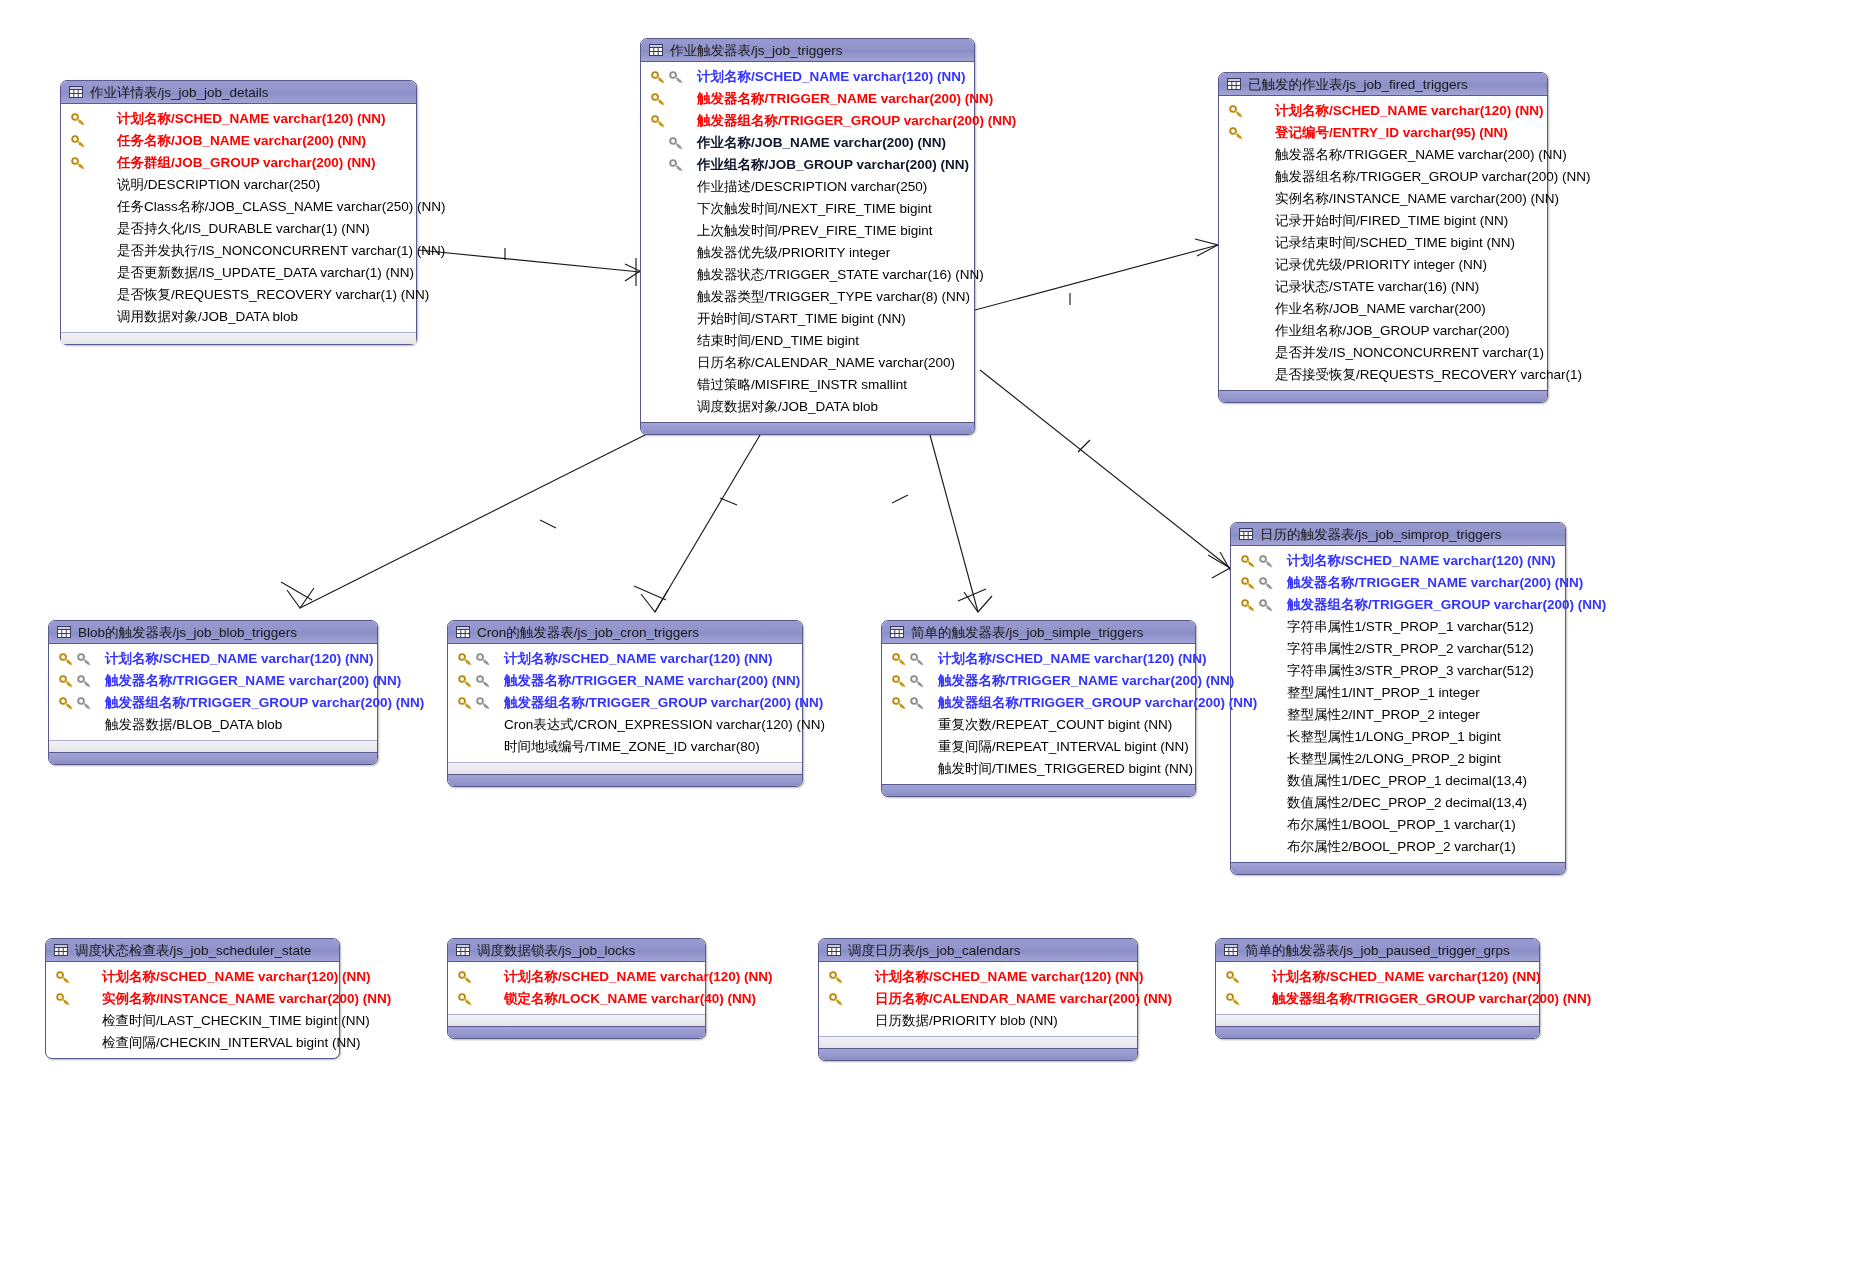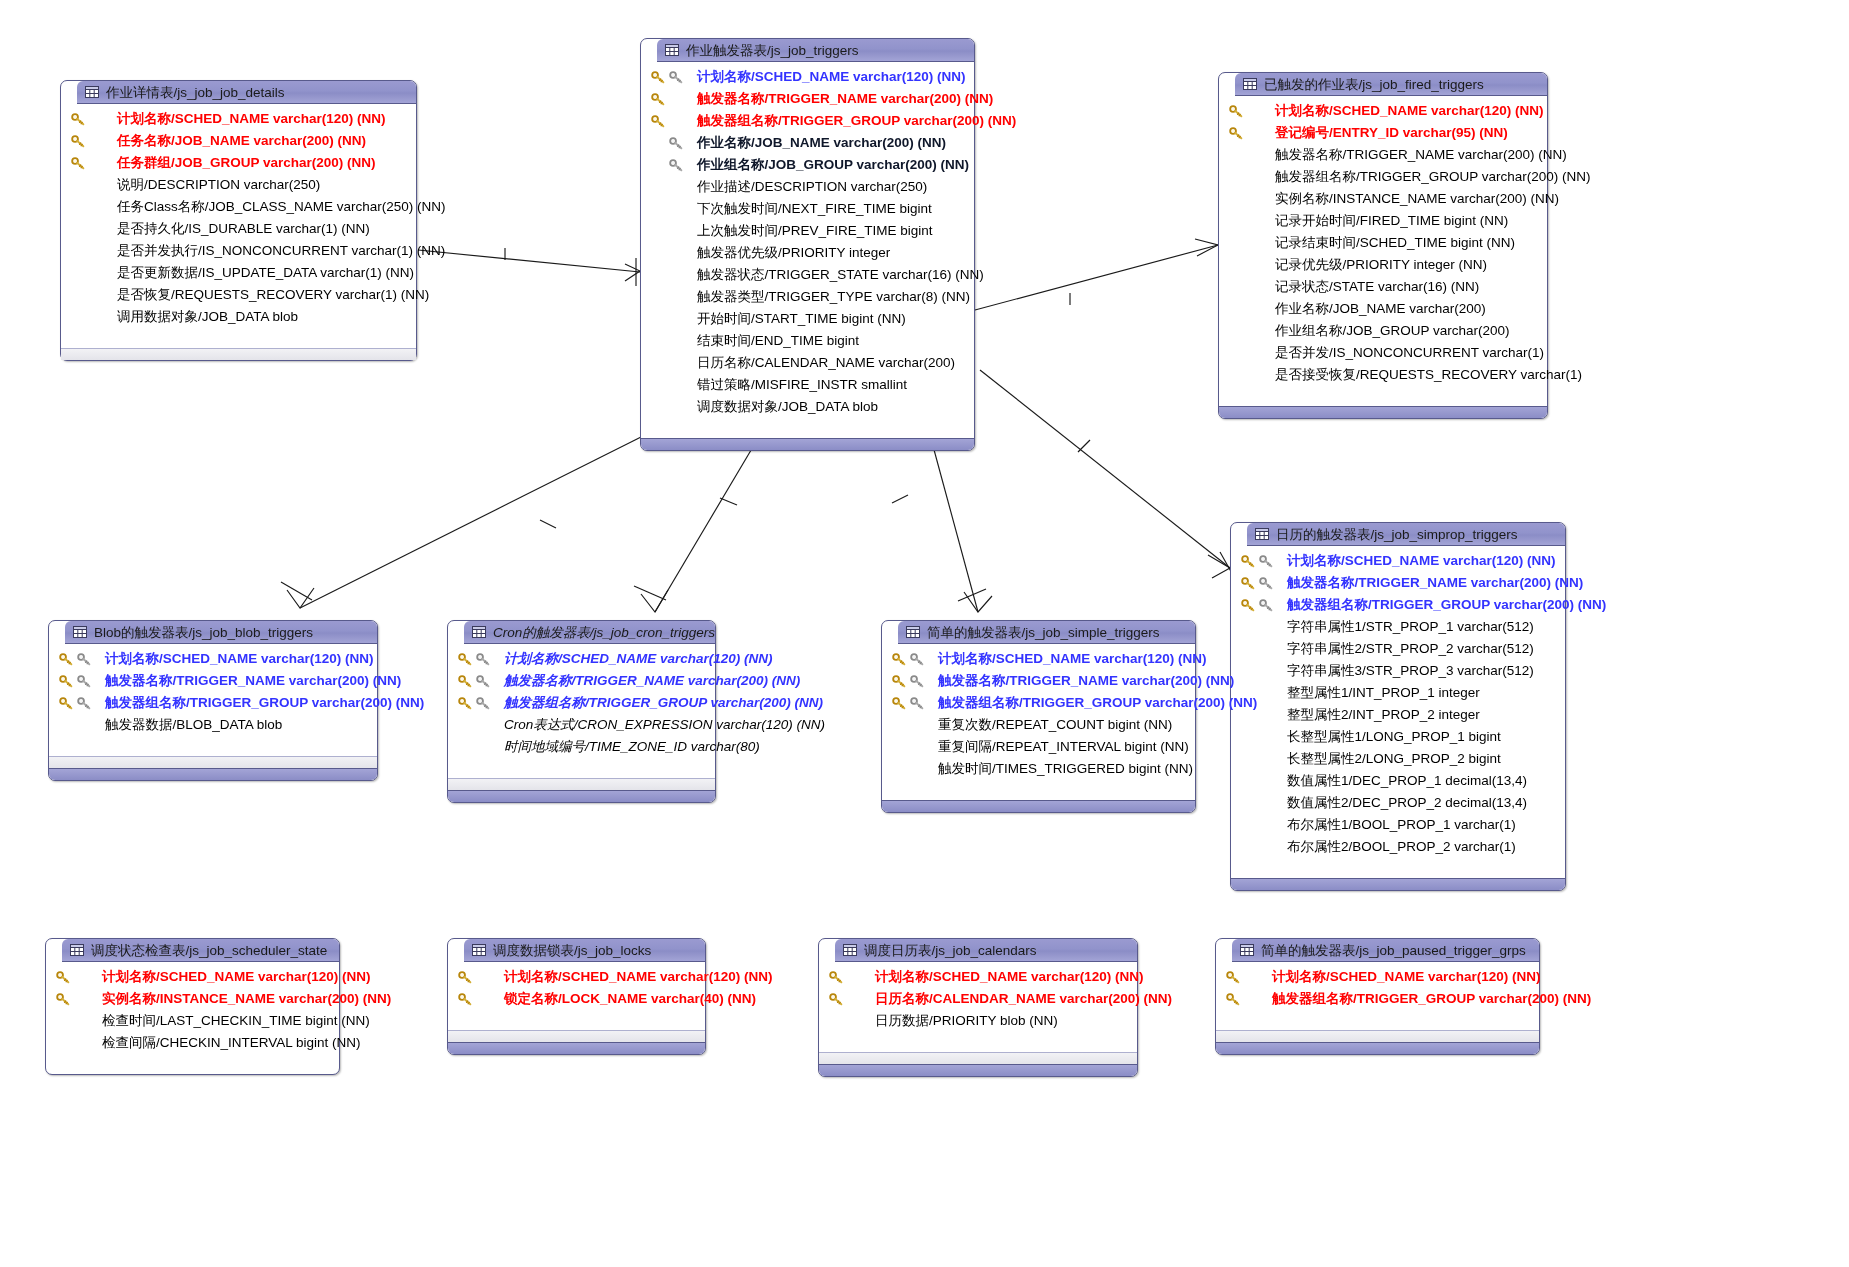--- a/index.html
+++ b/index.html
@@ -5,24 +5,24 @@
   html,body{margin:0;padding:0;background:#ffffff;}
   body{font-family:"Liberation Sans","DejaVu Sans",sans-serif;}
   #canvas{position:relative;width:1849px;height:1267px;overflow:hidden;background:#fff;}
   svg.links{position:absolute;left:0;top:0;width:1849px;height:1267px;pointer-events:none;}
 
   .entity{position:absolute;background:#ffffff;border:1px solid #585a8c;
     border-radius:7px;box-shadow:1px 1px 2px rgba(0,0,0,.28);box-sizing:border-box;}
   .entity .hdr{display:flex;align-items:center;gap:7px;
     background:linear-gradient(to bottom,#9a9ad0 0%,#9193cb 45%,#8b8dc6 55%,#a3a4d6 100%);
     border-bottom:1px solid #585a8c;border-radius:6px 6px 0 0;
-    padding:4px 9px 4px 8px;height:23px;box-sizing:border-box;margin-left:16px;}
+    padding:4px 9px 4px 8px;height:23px;box-sizing:border-box;}
   .entity .hdr .ttl{font-size:13.5px;color:#1a1a1a;white-space:nowrap;line-height:15px;}
   .tblicon{width:14px;height:12px;flex:none;display:block;}
-  .rows{padding:4px 0 20px 0;}
+  .rows{padding:4px 0 4px 0;}
   .row{display:flex;align-items:center;height:22px;padding:0 8px 0 8px;white-space:nowrap;}
   .keys{width:46px;flex:none;display:flex;align-items:center;gap:3px;padding-left:2px;}
   .keyslot{width:15px;height:13px;display:inline-block;}
   .lbl{font-size:13.5px;line-height:16px;}
   .c-pk{color:#ff0000;font-weight:bold;}
   .c-fk{color:#0f172a;font-weight:bold;}
   .c-pkfk{color:#3333ff;font-weight:bold;}
   .c-plain{color:#000000;}
   .footer{height:11px;background:linear-gradient(to bottom,#f2f2f5,#e4e4ea);
     border-top:1px solid #aeb0cf;}
@@ -672,21 +672,21 @@
         <div class="row">
           <span class="keys">
             <span class="keyslot"></span>
           </span>
           <span class="lbl c-plain">触发器数据/BLOB_DATA blob</span>
         </div>
       </div>
       <div class="footer"></div>
       <div class="footer2"></div>
     </div>
-    <div class="entity" style="left: 447px; top: 620px; width: 269px; font-style: italic;">
+    <div class="entity" style="left: 447px; top: 620px; width: 356px;">
       <div class="hdr">
         <svg class="tblicon" viewBox="0 0 14 12">
           <rect x="0.5" y="0.5" width="13" height="11" fill="#ffffff" stroke="#3a3a5c"></rect>
           <rect x="0.5" y="0.5" width="13" height="3" fill="#c9cbe8" stroke="#3a3a5c"></rect>
           <line x1="4.8" y1="3.5" x2="4.8" y2="11.5" stroke="#3a3a5c"></line>
           <line x1="9.2" y1="3.5" x2="9.2" y2="11.5" stroke="#3a3a5c"></line>
           <line x1="0.5" y1="7.5" x2="13.5" y2="7.5" stroke="#3a3a5c"></line>
         </svg>
         <span class="ttl">Cron的触发器表/js_job_cron_triggers</span>
       </div>

